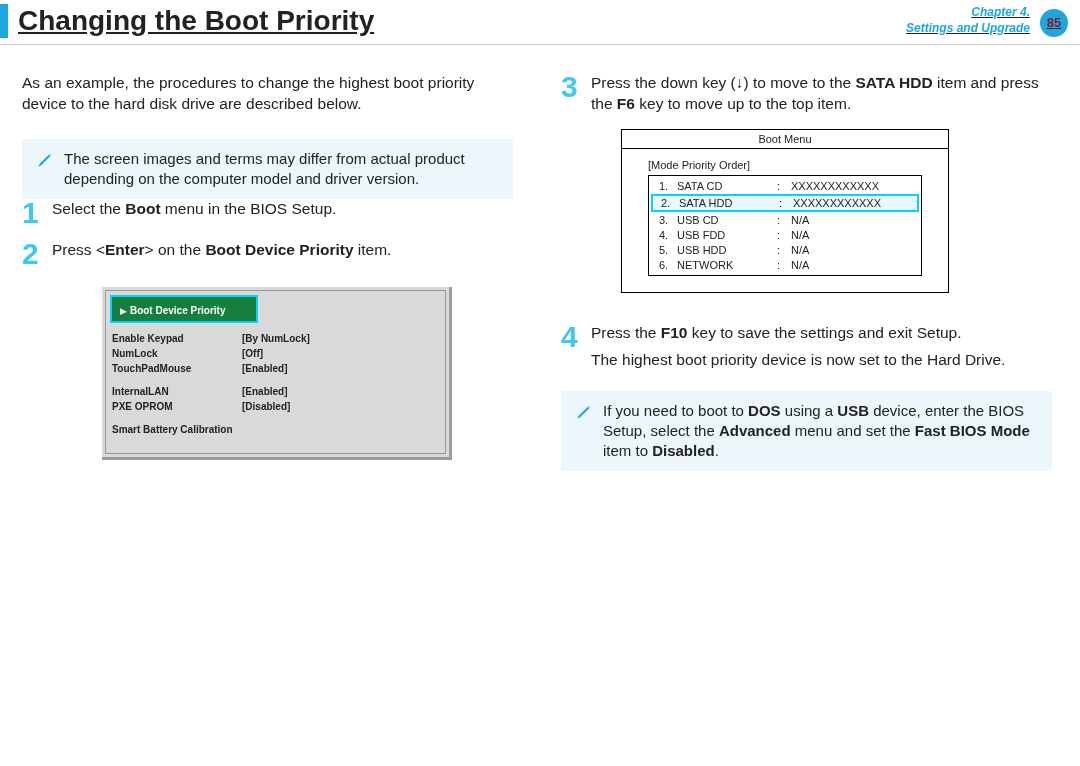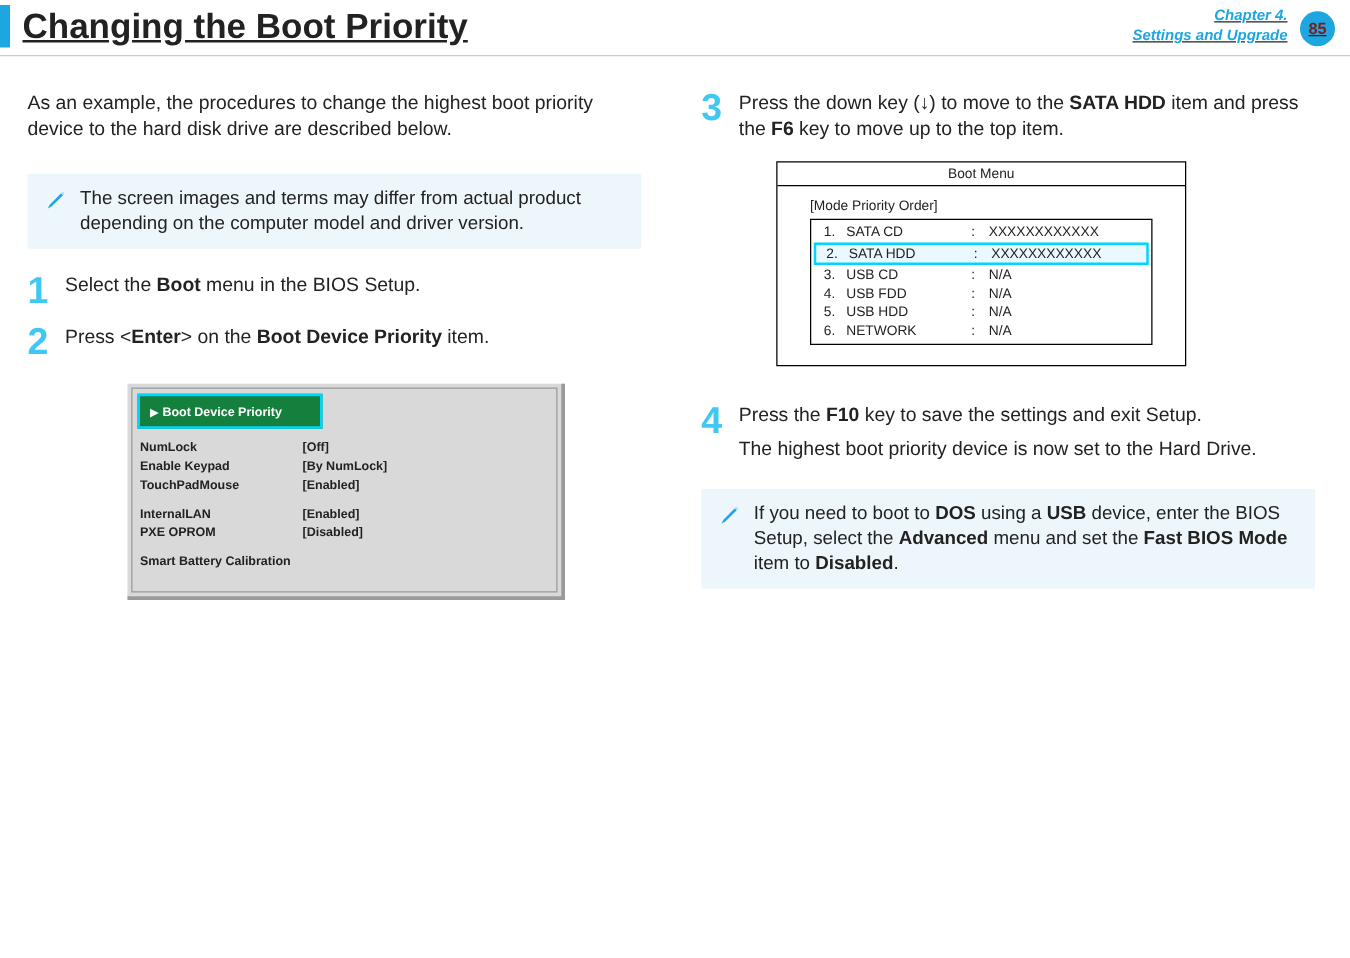--- a/index.html
+++ b/index.html
@@ -76,21 +76,20 @@
   }
   .note {
     background: #edf7fb;
     border-radius: 1px;
     padding: 10px 14px 10px 14px;
     display: flex;
     gap: 10px;
     align-items: flex-start;
     font-size: 15px;
     line-height: 1.35;
-    margin-bottom: 20px;
   }
   .note-icon {
     width: 18px;
     flex-shrink: 0;
     margin-top: 2px;
   }
   .step {
     display: flex;
     gap: 10px;
     margin-bottom: 14px;
@@ -235,26 +234,26 @@
       </div>
     </div>
 
     <div class="bios-panel">
       <div class="bios-inner">
         <div class="bios-header">
           <span class="bios-caret">▶</span><span class="bios-header-text">Boot Device Priority</span>
         </div>
         <div class="bios-rows">
           <div class="bios-row">
+              <span class="bios-label">Enable Keypad</span>
+              <span>[By NumLock]</span>
+            </div>
+          <div class="bios-row">
               <span class="bios-label">NumLock</span>
               <span>[Off]</span>
-            </div>
-          <div class="bios-row">
-              <span class="bios-label">Enable Keypad</span>
-              <span>[By NumLock]</span>
             </div>
           <div class="bios-row">
               <span class="bios-label">TouchPadMouse</span>
               <span>[Enabled]</span>
             </div>
           <div class="bios-gap"></div>
           <div class="bios-row">
               <span class="bios-label">InternalLAN</span>
               <span>[Enabled]</span>
             </div>

